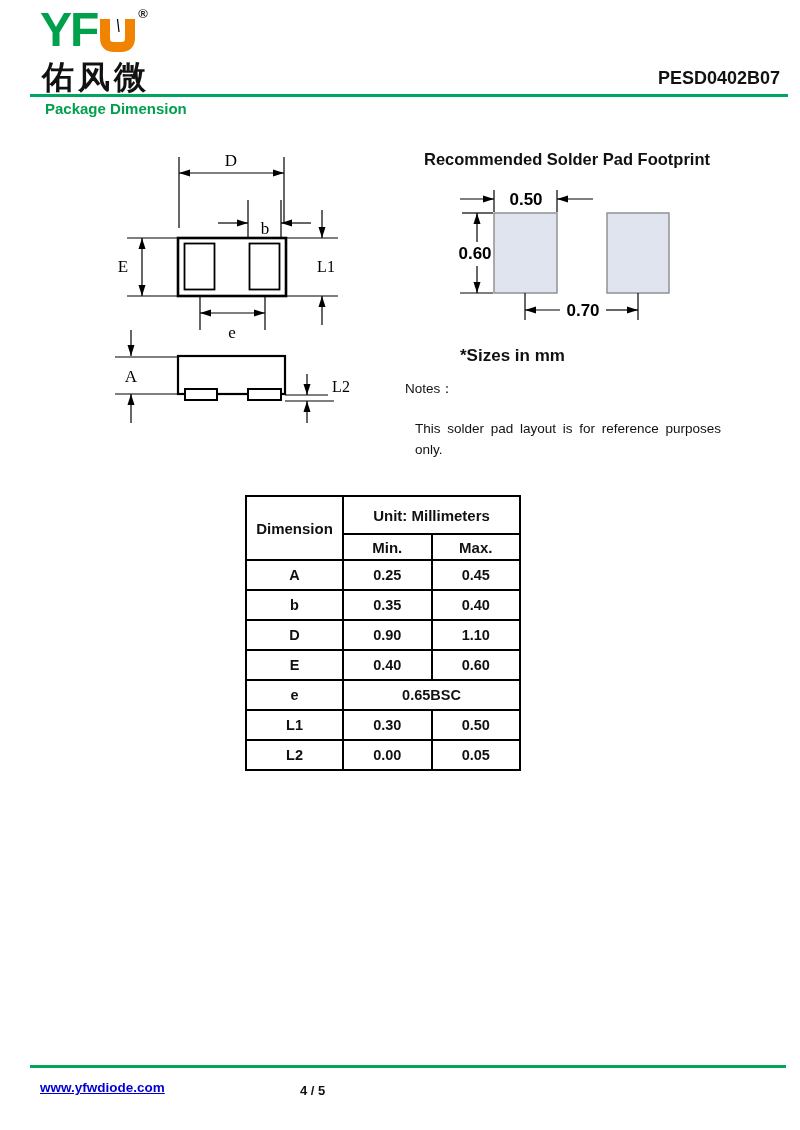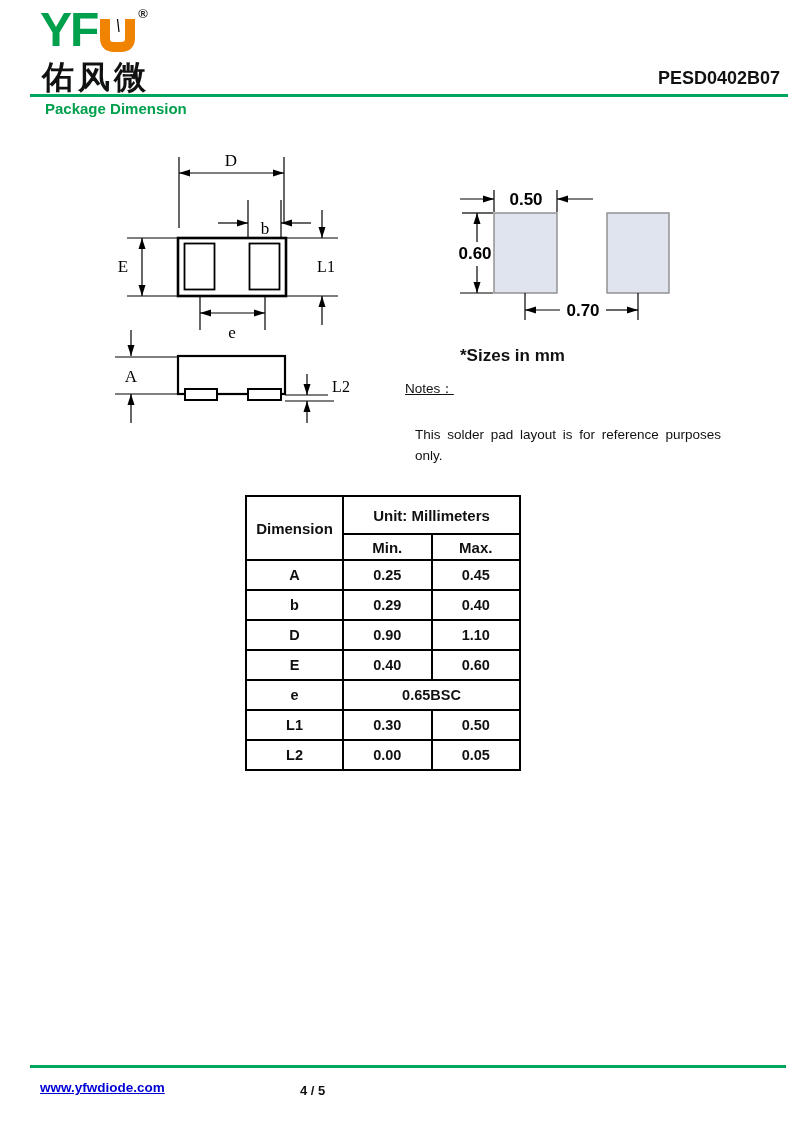--- a/index.html
+++ b/index.html
@@ -24,21 +24,21 @@
   svg{display:block;}
   svg line,svg path.dimline{stroke:#000;stroke-width:1.2;}
   svg polygon{fill:#000;stroke:none;}
   .dlabel{font-family:"Liberation Serif",serif;font-size:17px;fill:#000;}
   .dlabel-sm{font-family:"Liberation Serif",serif;font-size:16px;fill:#000;}
   .fp-num{font-family:"Liberation Sans",sans-serif;font-size:17px;font-weight:bold;fill:#000;}
 
   .fp-title{left:417px;top:150px;width:300px;text-align:center;font-size:16.5px;font-weight:bold;}
   .sizes-note{left:460px;top:346px;width:260px;text-align:left;font-size:17px;font-weight:bold;}
   .notes{left:405px;top:380px;width:326px;font-size:13.5px;}
-  .notes-head{margin:0 0 26px 0;font-weight:normal;text-decoration:underline;}
+  .notes-head{margin:0 0 20px 0;font-weight:normal;}
   .notes-body{margin:10px;text-align:justify;line-height:21px;}
 
   
   .dim-table{left:245px;top:495px;width:276px;border-collapse:collapse;table-layout:fixed;}
   .dim-table td,.dim-table th{border:2px solid #000;text-align:center;vertical-align:middle;
       font-size:14.5px;font-weight:bold;padding:0;color:#111;}
   .dim-table .h1{height:36px;font-size:15px;}
   .dim-table .h2{height:24px;font-size:15px;}
   .dim-table .dr{height:28px;}
   .c1{width:95px;} .c2{width:112px;} .c3{width:115px;}
@@ -139,20 +139,21 @@
       <line x1="175" y1="70" x2="218" y2="70"></line>
         <line x1="175" y1="76" x2="224" y2="76"></line>
       <line x1="197" y1="49" x2="197" y2="70"></line>
         <polygon points="197,70 193.5,59 200.5,59"></polygon>
       <line x1="197" y1="98" x2="197" y2="76"></line>
         <polygon points="197,76 193.5,87 200.5,87"></polygon>
       <text class="dlabel-sm" x="231" y="67" text-anchor="middle">L2</text>
     </g>
   </svg>
 
+  <div class="abs fp-title">Recommended Solder Pad Footprint</div>
   <svg class="abs" style="left:440px;top:180px;" width="260" height="150" viewBox="0 0 260 150">
     <rect x="54" y="33" width="63" height="80" fill="#dfe4ef" stroke="#8c8c8c" stroke-width="1.4"></rect>
     <rect x="167" y="33" width="62" height="80" fill="#dfe4ef" stroke="#8c8c8c" stroke-width="1.4"></rect>
 
     <g>
       <line x1="54" y1="10" x2="54" y2="32"></line>
         <line x1="117" y1="10" x2="117" y2="32"></line>
       <line x1="20" y1="19" x2="54" y2="19"></line>
         <polygon points="54,19 43,15.5 43,22.5"></polygon>
       <line x1="153" y1="19" x2="117" y2="19"></line>
@@ -198,21 +199,21 @@
       <td class="c2 h2">Min.</td>
       <td class="c3 h2">Max.</td>
     </tr>
     <tr>
       <td class="dr">A</td>
       <td class="dr">0.25</td>
       <td class="dr">0.45</td>
     </tr>
     <tr>
       <td class="dr">b</td>
-      <td class="dr">0.29</td>
+      <td class="dr">0.35</td>
       <td class="dr">0.40</td>
     </tr>
     <tr>
       <td class="dr">D</td>
       <td class="dr">0.90</td>
       <td class="dr">1.10</td>
     </tr>
     <tr>
       <td class="dr">E</td>
       <td class="dr">0.40</td>

